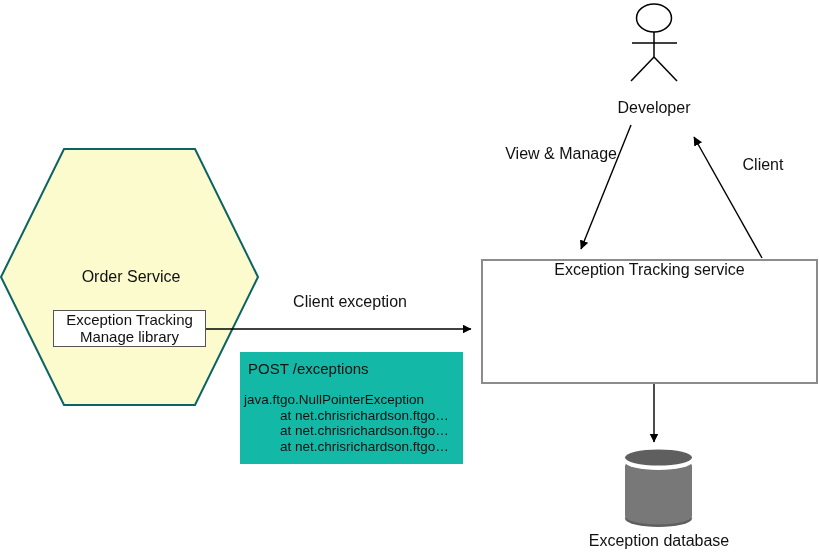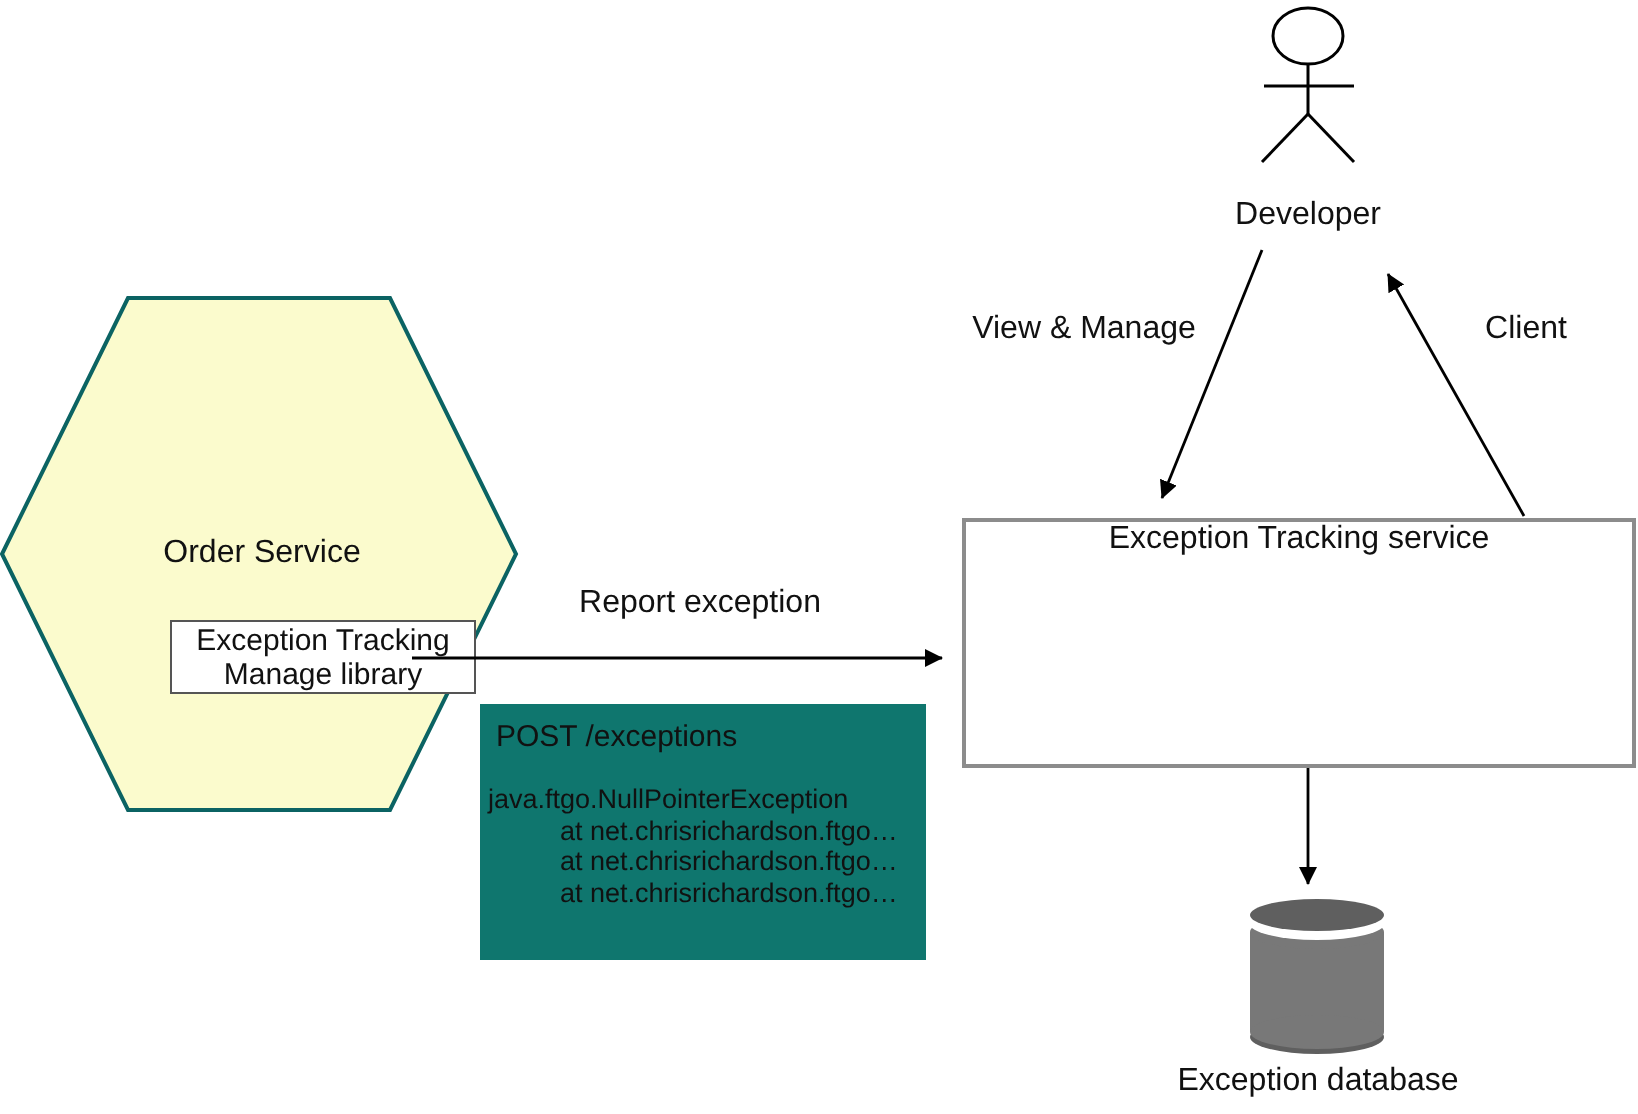--- a/index.html
+++ b/index.html
@@ -13,34 +13,34 @@
   }
   svg.layer{position:absolute;left:0;top:0;pointer-events:none;}
   .bg{z-index:1;}
   .fg{z-index:3;}
   .label{position:absolute;z-index:2;text-align:center;white-space:nowrap;}
   .lbl-16{font-size:16px;line-height:18px;}
   .client-box{
     position:absolute;z-index:2;box-sizing:border-box;
     left:53px;top:310px;width:153px;height:37px;
     background:#ffffff;border:1px solid #555;
-    display:flex;flex-direction:column;justify-content:center;align-items:center;
-    font-size:15px;line-height:17px;text-align:center;margin-left:32px;
+    display:flex;flex-direction:column;align-items:center;
+    font-size:15px;line-height:17px;text-align:center;
   }
   .service-box{
     position:absolute;z-index:2;box-sizing:border-box;
     left:481px;top:259px;width:337px;height:125px;
     background:#ffffff;border:2px solid #8c8c8c;
     display:flex;justify-content:center;align-items:flex-start;
     font-size:16px;
   }
   .snippet-box{
     position:absolute;z-index:2;box-sizing:border-box;
-    left:240px;top:352px;width:223px;height:128px;
-    background:#0f766e;
+    left:240px;top:352px;width:223px;height:112px;
+    background:#14b8a6;
     padding:8px 4px 0 4px;
   }
   .snippet-title{font-size:15px;line-height:18px;padding-left:4px;}
   .snippet-code{margin-top:14px;font-size:13.5px;line-height:15.5px;}
   .stack-line{padding-left:36px;}
 </style>
 </head>
 <body>
 
 <div id="canvas">
@@ -57,39 +57,39 @@
     </g>
   </svg>
 
   <div class="label lbl-16" style="left:41px;top:268px;width:180px;text-align:center;">Order Service</div>
 
   <div class="client-box">
     <span>Exception Tracking</span>
     <span>Manage library</span>
   </div>
 
-  <div class="label lbl-16" style="left:278px;top:293px;width:144px;">Report exception</div>
+  <div class="label lbl-16" style="left:278px;top:293px;width:144px;">Client exception</div>
 
   <div class="snippet-box">
     <div class="snippet-title">POST /exceptions</div>
     <div class="snippet-code">
       <div>java.ftgo.NullPointerException</div>
       <div class="stack-line">at net.chrisrichardson.ftgo…</div>
       <div class="stack-line">at net.chrisrichardson.ftgo…</div>
       <div class="stack-line">at net.chrisrichardson.ftgo…</div>
     </div>
   </div>
 
   <div class="service-box">
     <span>Exception Tracking service</span>
   </div>
 
   <div class="label lbl-16" style="left:594px;top:99px;width:120px;">Developer</div>
 
-  <div class="label lbl-16" style="left:467px;top:156px;width:150px;">View &amp; Manage</div>
+  <div class="label lbl-16" style="left:467px;top:145px;width:150px;text-align:right;">View &amp; Manage</div>
 
   <div class="label lbl-16" style="left:723px;top:156px;width:80px;">Client</div>
 
   <div class="label lbl-16" style="left:574px;top:532px;width:170px;">Exception database</div>
 
   <svg class="layer fg" width="819" height="557" viewBox="0 0 819 557">
     <defs>
       <marker id="ah" markerWidth="12" markerHeight="10" refX="8.5" refY="4.5" orient="auto" markerUnits="userSpaceOnUse">
         <path d="M0,0 L9,4.5 L0,9 Z" fill="#000"></path>
       </marker>

